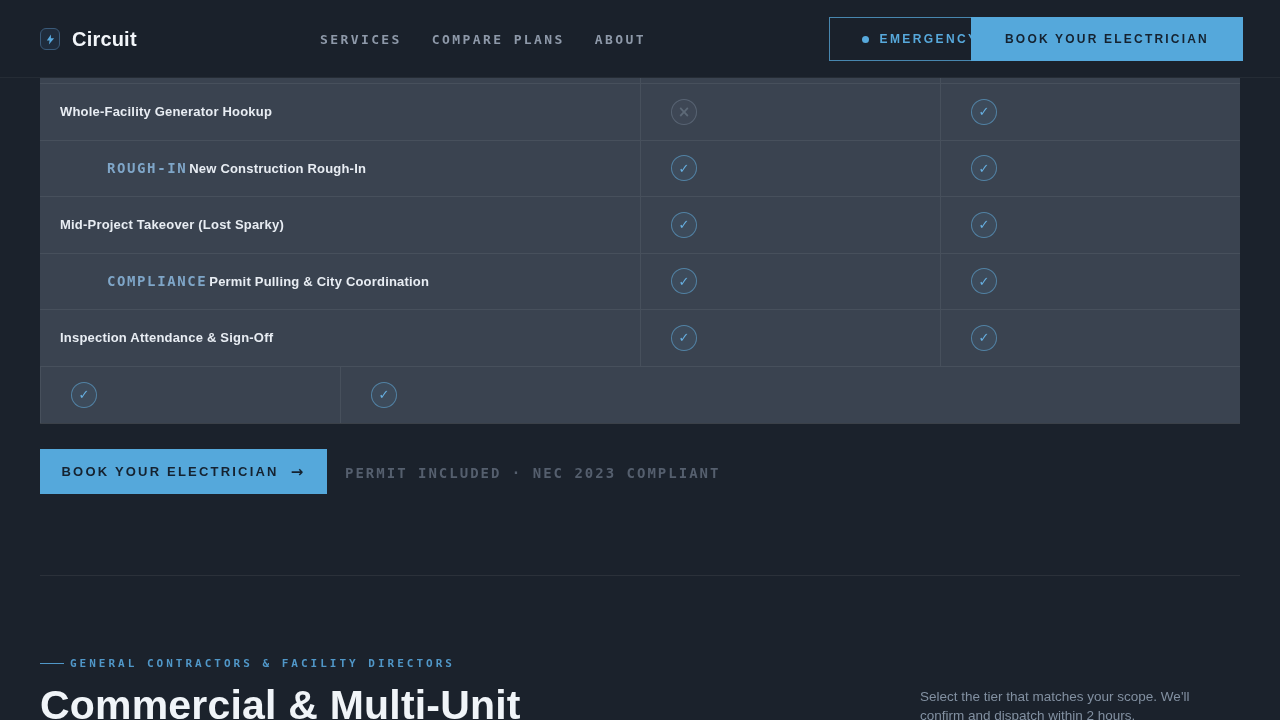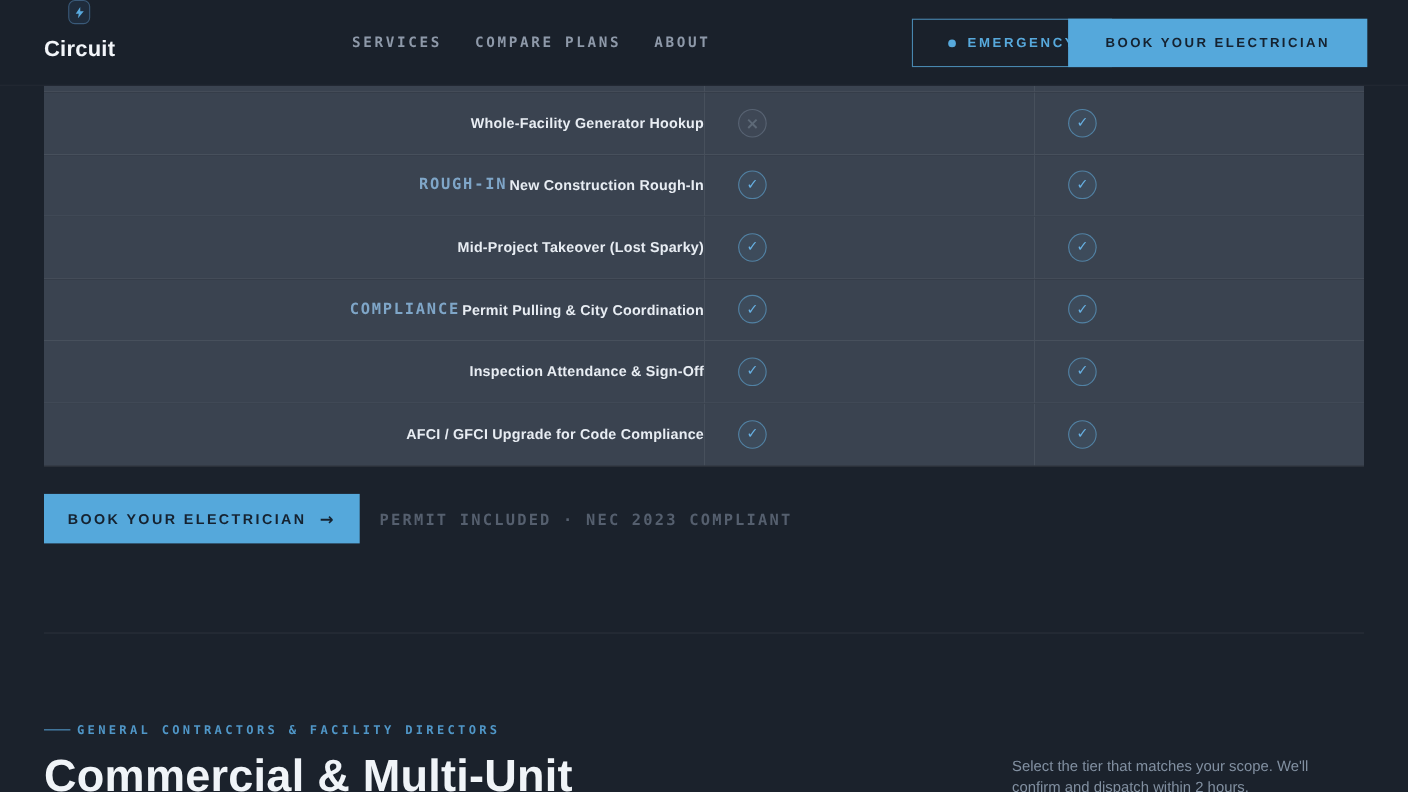--- a/index.html
+++ b/index.html
@@ -8,21 +8,21 @@
     position:relative; width:1280px; height:720px; overflow:hidden;
     background:#1b222c;
     font-family:"Liberation Sans", sans-serif;
   }
   
   .header {
     position:absolute; left:0; top:0; width:1280px; height:78px;
     background:#1a212b; border-bottom:1px solid rgba(255,255,255,0.05);
     z-index:5;
   }
-  .brand { position:absolute; left:40px; top:0; height:78px; display:flex; align-items:center; gap:12px; cursor:pointer;flex-direction:column; }
+  .brand { position:absolute; left:40px; top:0; height:78px; display:flex; align-items:center; gap:12px; cursor:pointer; }
   .brand-icon {
     width:20px; height:22px; border-radius:6px;
     background:#1f2c3c; border:1px solid #3a5a79;
     display:flex; align-items:center; justify-content:center;
   }
   .brand-icon svg { width:11px; height:13px; }
   .brand-name { color:#f2f5f9; font-size:20px; font-weight:bold; letter-spacing:0.2px; }
   .main-nav { position:absolute; left:320px; top:0; height:78px; display:flex; align-items:center; gap:30px; }
   .nav-link {
     font-family:"DejaVu Sans Mono", monospace; font-size:13px; font-weight:bold;
@@ -45,21 +45,21 @@
   }
   
   .ctable {
     position:absolute; left:40px; top:78px; width:1200px;
     border-bottom:1px solid rgba(255,255,255,0.14);
   }
   .trow { display:flex; height:56.5px; background:#3a4350; border-bottom:1px solid rgba(255,255,255,0.07); }
   .trow.partial { height:6px; }
   .trow:last-child { border-bottom:none; }
   .cell { display:flex; align-items:center; }
-  .c1 { width:600px; padding-left:48px;justify-content:flex-end; }
+  .c1 { width:600px; padding-left:20px; }
   .cicon { width:300px; padding-left:30px; border-left:1px solid rgba(255,255,255,0.07); }
   .badge {
     font-family:"DejaVu Sans Mono", monospace; font-size:14px; font-weight:bold;
     letter-spacing:1.6px; color:#7fa6c8; margin-right:2px; white-space:nowrap;margin-left:47px;
   }
   .flabel { color:#e8edf3; font-size:13px; font-weight:bold; letter-spacing:0.2px; }
   .icon {
     width:26px; height:26px; border-radius:50%;
     display:flex; align-items:center; justify-content:center;
     font-family:"DejaVu Sans", sans-serif; font-weight:bold;
@@ -184,23 +184,20 @@
             <span class="flabel">Inspection Attendance &amp; Sign-Off</span>
           </div>
           <div class="cell cicon">
             <span class="icon check">✓</span>
           </div>
           <div class="cell cicon">
             <span class="icon check">✓</span>
           </div>
         </div>
         <div class="trow">
-          <div class="cell c1">
-            <span class="flabel">AFCI / GFCI Upgrade for Code Compliance</span>
-          </div>
           <div class="cell cicon">
             <span class="icon check">✓</span>
           </div>
           <div class="cell cicon">
             <span class="icon check">✓</span>
           </div>
         </div>
       </div>
   </div>
 

